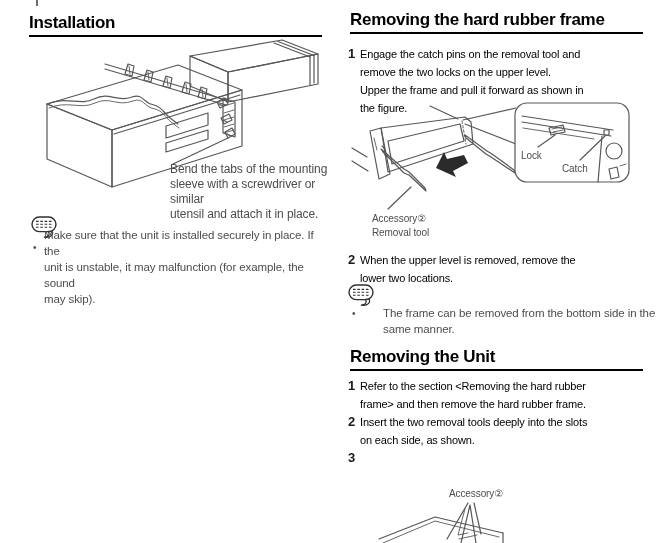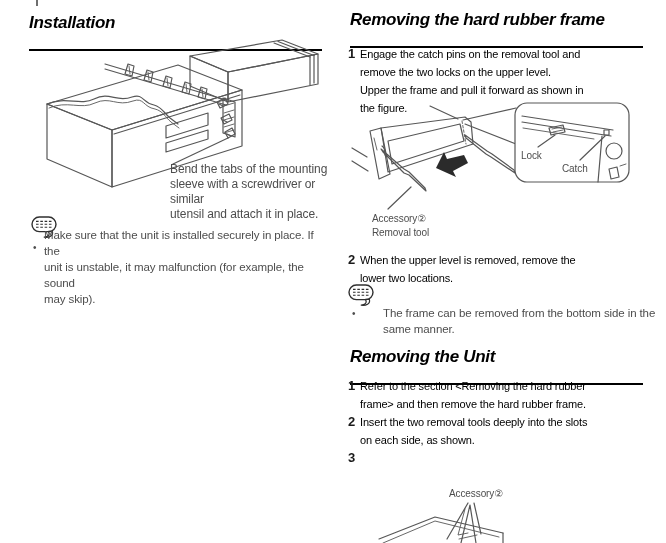--- a/index.html
+++ b/index.html
@@ -6,21 +6,21 @@
   html,body { background:#ffffff; }
   .page {
     position:relative; width:666px; height:543px; background:#fff;
     overflow:hidden; font-family:"Liberation Sans", sans-serif;
     color:#3a3a3a;
   }
   .abs { position:absolute; }
   .sec-title {
     position:absolute; font-weight:bold; color:#000;
     font-size:17px; letter-spacing:-0.3px; line-height:20px;
-    border-bottom:2.5px solid #000; padding-bottom:16px;font-style:italic;
+    border-bottom:2.5px solid #000; padding-bottom:2px;
   }
   .step-num {
     position:absolute; font-weight:bold; font-size:13px; color:#1a1a1a;
     line-height:18px;
   }
   .step-text {
     position:absolute; font-size:11px; letter-spacing:-0.15px;
     line-height:18px; color:#000000; white-space:pre-line;
   }
   .note-text {

